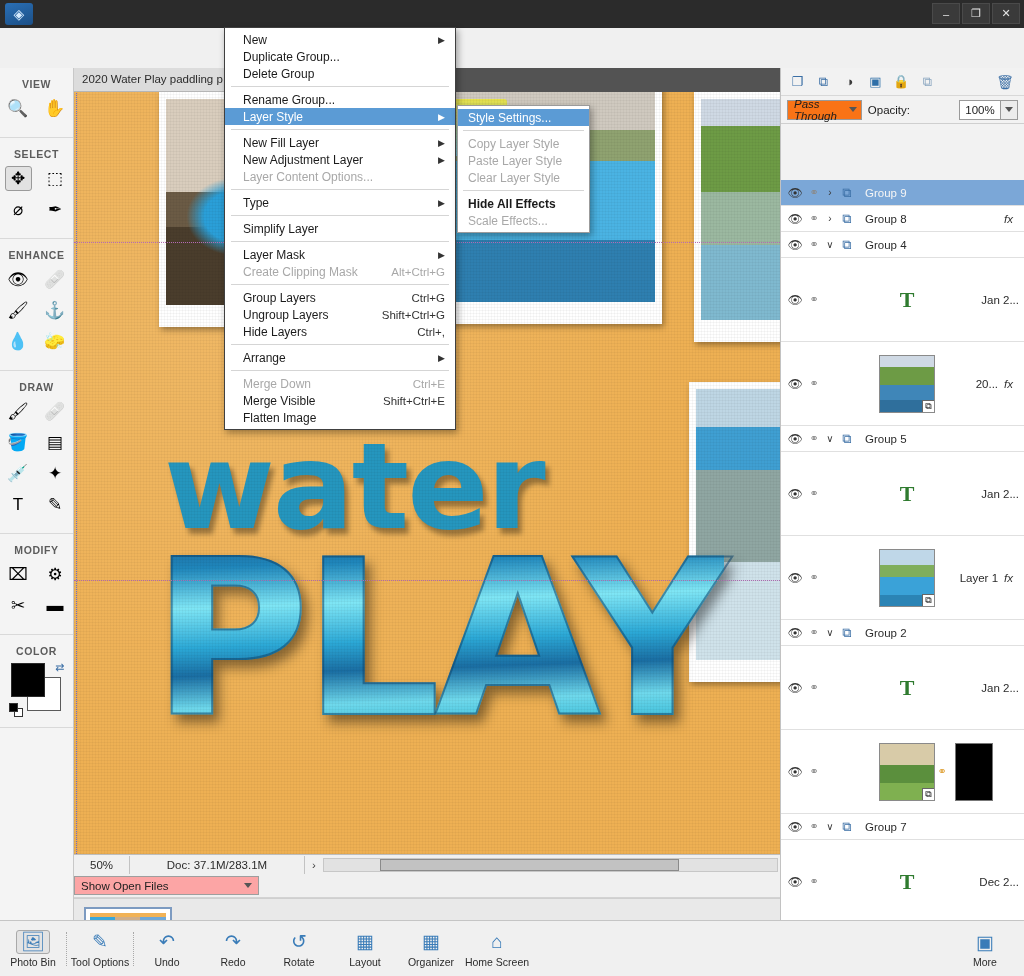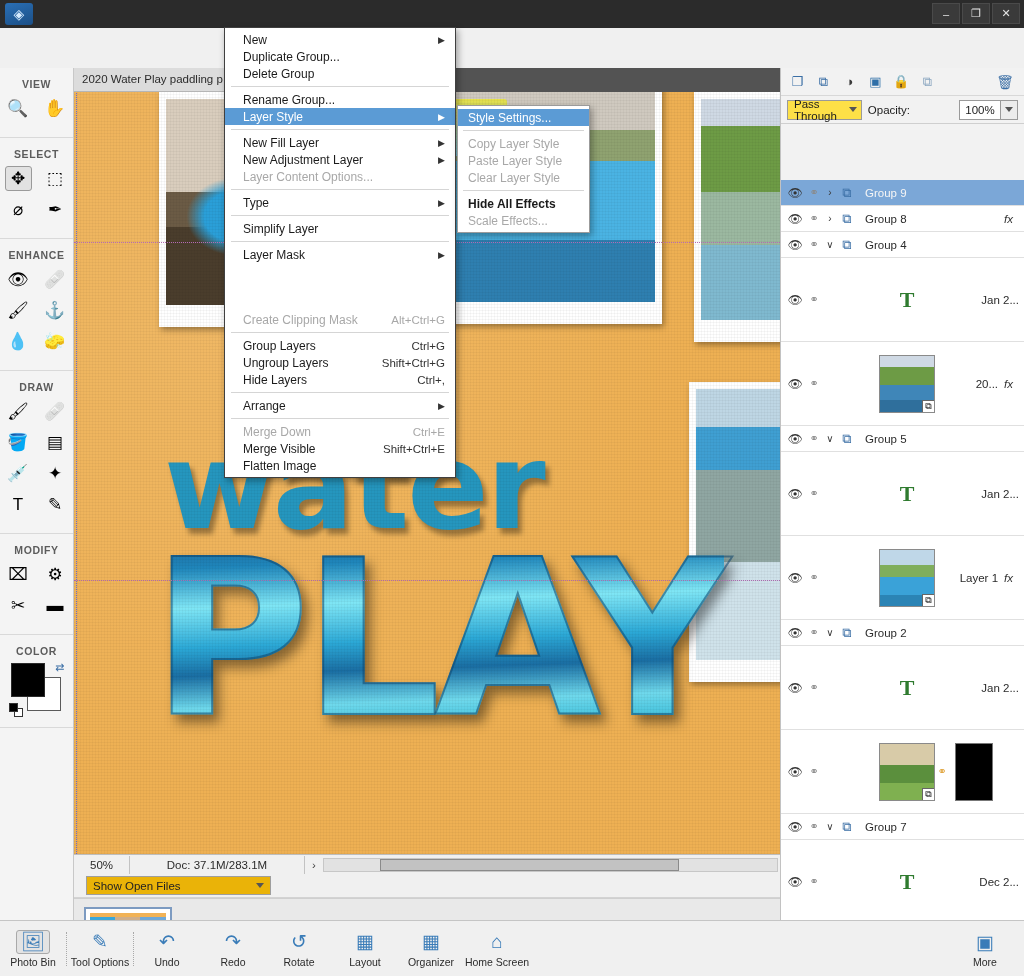--- a/index.html
+++ b/index.html
@@ -152,21 +152,21 @@
   .st-zoom{ width:56px; text-align:center; border-right:1px solid #c2c2c2; line-height:18px; }
   .st-doc{ width:175px; text-align:center; border-right:1px solid #c2c2c2; line-height:18px; }
   .st-arrow{ width:18px; text-align:center; color:#444; }
   .st-scroll{ flex:1; height:14px; background:#e2e2e2; border:1px solid #c7c7c7; position:relative; margin-right:2px;}
   .st-scroll .thumb{ position:absolute; left:0; top:0; width:66%; height:100%; background:#c2c2c2;}
   .photobinbar{
     position:absolute; left:0; top:806px; width:706px; height:24px; background:#f0f0f0;
     display:flex; align-items:center; border-bottom:1px solid #d3d3d3;
   }
   .obtn{
-    margin-left:12px; width:185px; height:19px; background:#eab308; border:1px solid #9e9e9e;
+    margin-left:0; width:185px; height:19px; background:#fca5a5; border:1px solid #9e9e9e;
     font-size:11.5px; color:#222; display:flex; align-items:center; padding:0 6px; justify-content:space-between;
   }
   .photobin{
     position:absolute; left:0; top:830px; width:706px; height:90px; background:#e9e9e9;
     border-top:1px solid #cfcfcf; padding:8px 10px;
   }
   .bin-thumb{
     width:88px; height:76px; background:#fff; border:2px solid #7d9bc1; position:relative; overflow:hidden;
   }
   .bin-page{ position:absolute; inset:4px; background:#f1b256; }
@@ -188,22 +188,22 @@
     height:28px; display:flex; align-items:center; gap:9px; padding:0 8px;
     background:#f2f2f2; border-bottom:1px solid #d8d8d8; position:relative;
   }
   .picon{ width:17px;height:17px; display:flex;align-items:center;justify-content:center; font-size:13px;}
   .trash{ position:absolute; right:10px; font-size:14px; color:#3a6ea5;}
   .blendrow{
     height:28px; display:flex; align-items:center; gap:6px; padding:0 6px;
     background:#f2f2f2; border-bottom:1px solid #cfcfcf;
   }
   .sel-blend{
-    width:115px;height:20px;background:#fde047;border:1px solid #9a9a9a;font-size:11.5px;color:#1c1c1c;
-    display:flex;align-items:center;justify-content:space-between;padding:0 4px 0 6px;
+    width:115px;height:20px;background:#f97316;border:1px solid #9a9a9a;font-size:11.5px;color:#1c1c1c;
+    display:flex;align-items:center;justify-content:space-between;padding:0 4px 0 6px;font-style:italic;
   }
   .op-lbl{ font-size:11.5px; color:#1c1c1c; }
   .op-val{
     width:42px;height:20px;background:#fff;border:1px solid #9a9a9a;font-size:11.5px;
     display:flex;align-items:center;justify-content:center;color:#1c1c1c;margin-left:43px;
   }
   .op-caret{ width:17px;height:20px;background:#ececec;border:1px solid #9a9a9a;border-left:none;
     display:flex;align-items:center;justify-content:center;}
 
   .layerlist{ position:absolute; left:0; top:112px; width:244px; height:740px; background:#fff; overflow:hidden;}
@@ -439,21 +439,21 @@
       </div>
       <div style="height: 1px; background: rgb(213, 213, 213); margin: 4px 6px;"></div>
       <div style="display: flex; align-items: center; height: 17px; padding: 0px 10px 0px 18px; font-size: 12px; position: relative; color: rgb(27, 27, 27);">
         <span style="flex: 1 1 0%;">Simplify Layer</span>
       </div>
       <div style="height: 1px; background: rgb(213, 213, 213); margin: 4px 6px;"></div>
       <div style="display: flex; align-items: center; height: 17px; padding: 0px 10px 0px 18px; font-size: 12px; position: relative; color: rgb(27, 27, 27);">
         <span style="flex: 1 1 0%;">Layer Mask</span>
         <span style="font-size: 9px; padding-left: 14px; color: rgb(51, 51, 51);">▶</span>
       </div>
-      <div style="display: flex; align-items: center; height: 17px; padding: 0px 10px 0px 18px; font-size: 12px; position: relative; color: rgb(168, 168, 168); margin-top: 48px;">
+      <div style="display: flex; align-items: center; height: 17px; padding: 0px 10px 0px 18px; font-size: 12px; position: relative; color: rgb(168, 168, 168);">
         <span style="flex: 1 1 0%;">Create Clipping Mask</span>
         <span style="font-size: 11.5px; padding-left: 16px; color: rgb(168, 168, 168);">Alt+Ctrl+G</span>
       </div>
       <div style="height: 1px; background: rgb(213, 213, 213); margin: 4px 6px;"></div>
       <div style="display: flex; align-items: center; height: 17px; padding: 0px 10px 0px 18px; font-size: 12px; position: relative; color: rgb(27, 27, 27);">
         <span style="flex: 1 1 0%;">Group Layers</span>
         <span style="font-size: 11.5px; padding-left: 16px; color: rgb(51, 51, 51);">Ctrl+G</span>
       </div>
       <div style="display: flex; align-items: center; height: 17px; padding: 0px 10px 0px 18px; font-size: 12px; position: relative; color: rgb(27, 27, 27);">
         <span style="flex: 1 1 0%;">Ungroup Layers</span>

